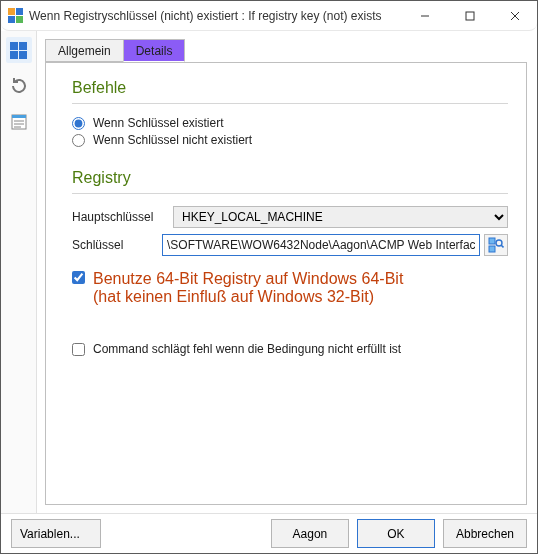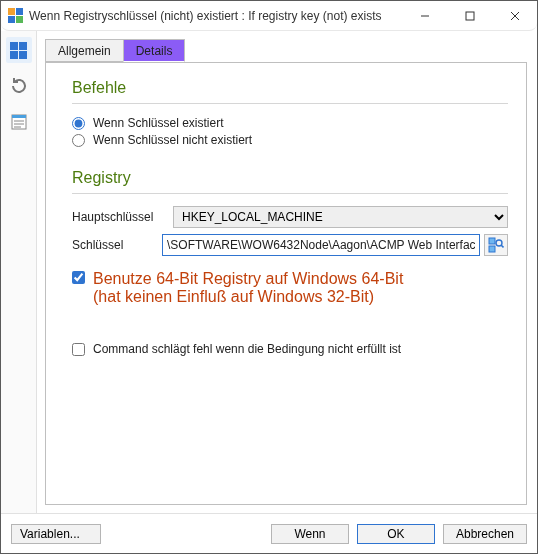--- a/index.html
+++ b/index.html
@@ -33,21 +33,21 @@
   .form-row { display:flex; align-items:center; margin:6px 0; }
   .form-label { width:90px; font-size:12px; }
   select.main-key { flex:1; height:22px; border:1px solid #bcbcbc; background:#efefef; font-size:12px; padding:1px 4px;margin-left:11px; }
   input.key-input { flex:1; height:22px; border:1px solid #2f74d0; background:#fff; font-size:12px; padding:2px 4px; outline:none; color:#222; }
   .browse-btn { width:24px; height:22px; margin-left:4px; border:1px solid #bcbcbc; background:#f4f4f4; display:flex; align-items:center; justify-content:center; }
   .browse-btn svg { display:block; }
   .sub { font-size:16px; color:#c2410c; }
   .sub .hint { display:block; }
   .footer { height:40px; border-top:1px solid #e1e1e1; display:flex; align-items:center; padding:0 10px; gap:8px; }
   .footer .spacer { flex:1; }
-  button.btn { height:20px; min-width:78px; border:1px solid #b5b5b5; background:#f2f2f2; font-size:12px; padding:0 12px; cursor:pointer; }
+  button.btn { height:29px; min-width:78px; border:1px solid #b5b5b5; background:#f2f2f2; font-size:12px; padding:0 12px; cursor:pointer; }
   button.btn.primary { border:1.5px solid #2f74d0; }
   button.btn.vars { min-width:90px; text-align:left; padding-left:8px; }
 </style>
 </head>
 <body>
 
 <div class="window">
 
   <div class="titlebar">
     <span class="icon">
@@ -163,18 +163,18 @@
           </label>
         </div>
 
       </div>
     </div>
   </div>
 
   <div class="footer">
     <button class="btn vars">Variablen...</button>
     <div class="spacer"></div>
-    <button class="btn">Wenn</button>
+    <button class="btn">Aagon</button>
     <button class="btn primary">OK</button>
     <button class="btn">Abbrechen</button>
   </div>
 
 </div>
 
 </body></html>

